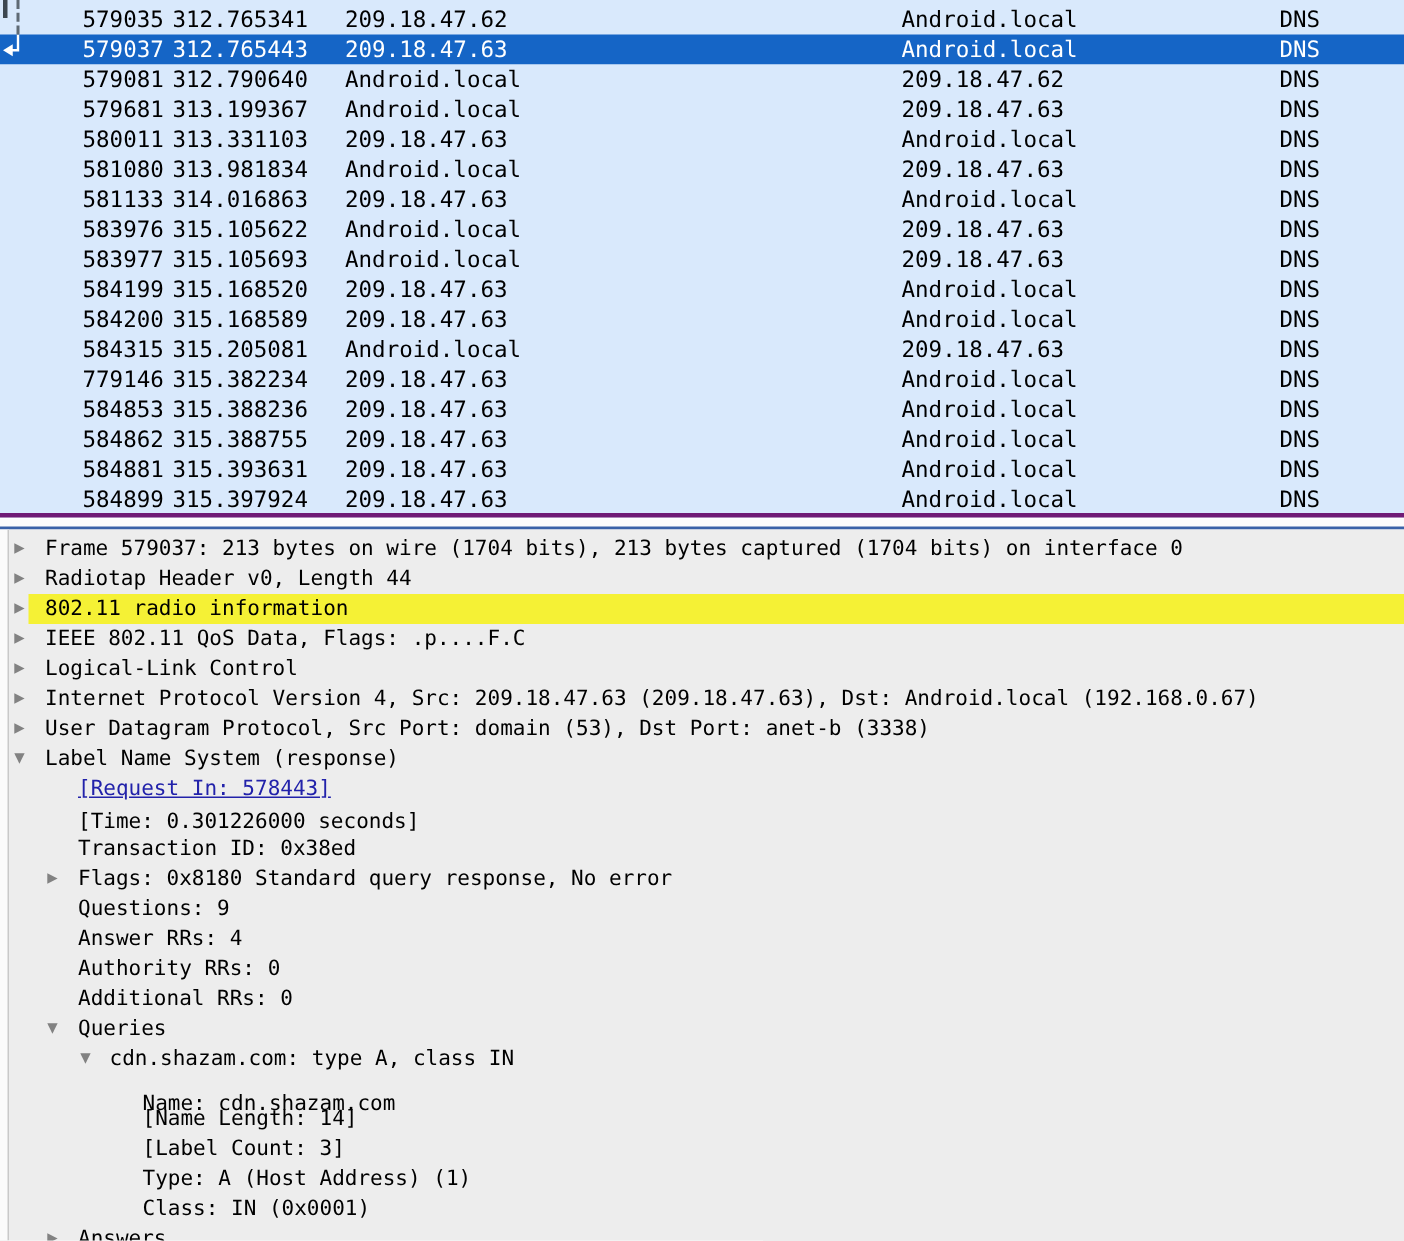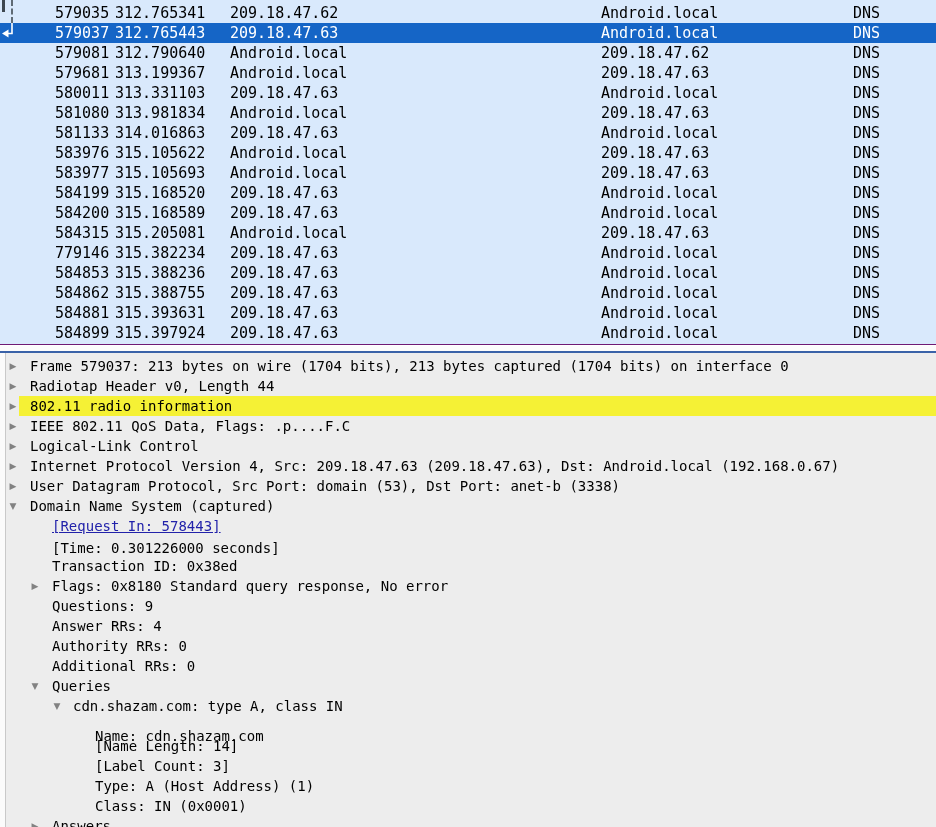--- a/index.html
+++ b/index.html
@@ -14,21 +14,21 @@
   html,body{margin:0;padding:0;}
   body{
     width:936px;height:827px;overflow:hidden;background:#ffffff;
     font-family:"DejaVu Sans Mono","Liberation Mono",monospace;
     position:relative;
   }
   
   .plist{
     position:absolute;top:0;left:0;width:936px;height:345px;
     background:var(--rowblue);
-    border-bottom:1px solid #701a75;
+    border-bottom:3px solid #701a75;
     overflow:hidden;
   }
   .prow{
     position:absolute;left:0;width:936px;height:20px;
     background:var(--rowblue);color:#000;
     font-size:15px;line-height:20px;white-space:pre;
   }
   .prow.sel{background:var(--selblue);color:#fff;}
   .prow span{position:absolute;top:0;white-space:pre;}
   .c-no{left:55px;}
@@ -117,21 +117,21 @@
 
 <div class="dpane">
   <div>
       <div class="drow d0" style="top: 3px;"><span class="tri">▶</span><span class="txt">Frame 579037: 213 bytes on wire (1704 bits), 213 bytes captured (1704 bits) on interface 0</span></div>
       <div class="drow d0" style="top: 23px;"><span class="tri">▶</span><span class="txt">Radiotap Header v0, Length 44</span></div>
       <div class="drow d0 hl" style="top: 43px;"><span class="tri">▶</span><span class="txt">802.11 radio information</span></div>
       <div class="drow d0" style="top: 63px;"><span class="tri">▶</span><span class="txt">IEEE 802.11 QoS Data, Flags: .p....F.C</span></div>
       <div class="drow d0" style="top: 83px;"><span class="tri">▶</span><span class="txt">Logical-Link Control</span></div>
       <div class="drow d0" style="top: 103px;"><span class="tri">▶</span><span class="txt">Internet Protocol Version 4, Src: 209.18.47.63 (209.18.47.63), Dst: Android.local (192.168.0.67)</span></div>
       <div class="drow d0" style="top: 123px;"><span class="tri">▶</span><span class="txt">User Datagram Protocol, Src Port: domain (53), Dst Port: anet-b (3338)</span></div>
-      <div class="drow d0" style="top: 143px;"><span class="tri">▼</span><span class="txt">Domain Name System (captured)</span></div>
+      <div class="drow d0" style="top: 143px;"><span class="tri">▼</span><span class="txt">Label Name System (response)</span></div>
       <div class="drow d1" style="top: 163px; padding-left: 24px;"><span class="txt link">[Request In: 578443]</span></div>
       <div class="drow d1" style="top: 185px;"><span class="txt">[Time: 0.301226000 seconds]</span></div>
       <div class="drow d1" style="top: 203px;"><span class="txt">Transaction ID: 0x38ed</span></div>
       <div class="drow d1" style="top: 223px;"><span class="tri">▶</span><span class="txt">Flags: 0x8180 Standard query response, No error</span></div>
       <div class="drow d1" style="top: 243px;"><span class="txt">Questions: 9</span></div>
       <div class="drow d1" style="top: 263px;"><span class="txt">Answer RRs: 4</span></div>
       <div class="drow d1" style="top: 283px;"><span class="txt">Authority RRs: 0</span></div>
       <div class="drow d1" style="top: 303px;"><span class="txt">Additional RRs: 0</span></div>
       <div class="drow d1" style="top: 323px;"><span class="tri">▼</span><span class="txt">Queries</span></div>
       <div class="drow d2" style="top: 343px;"><span class="tri">▼</span><span class="txt">cdn.shazam.com: type A, class IN</span></div>

